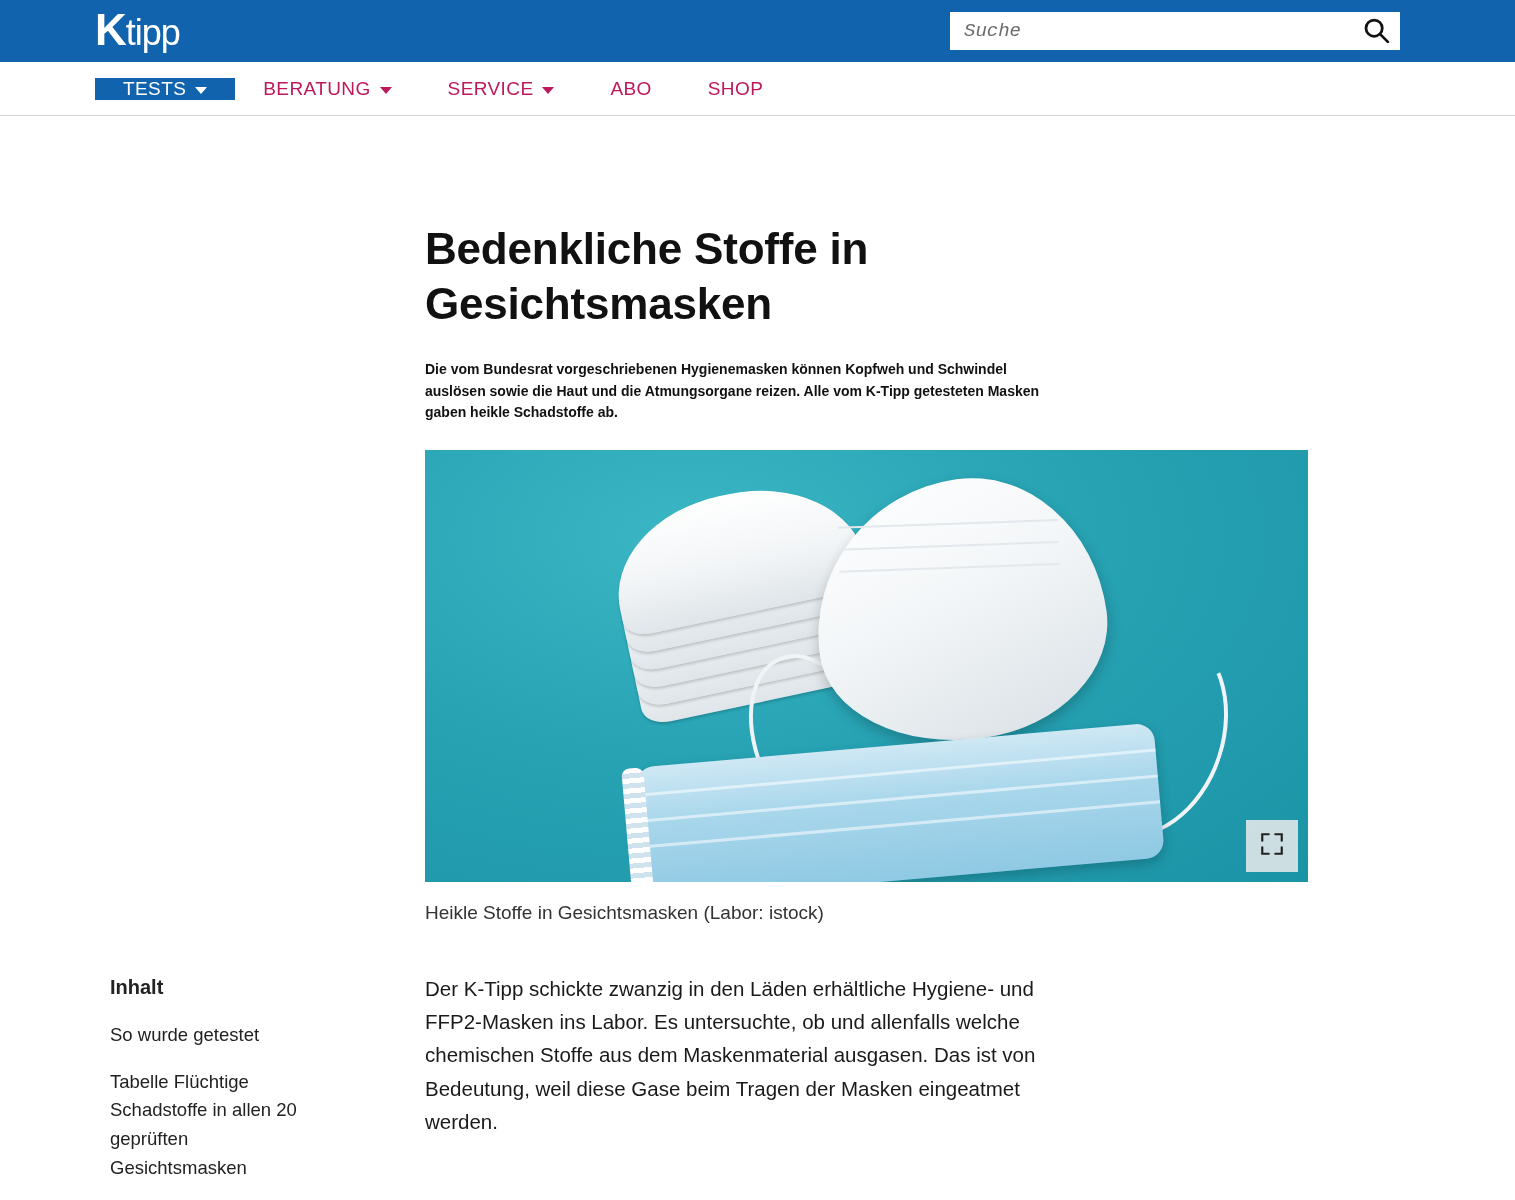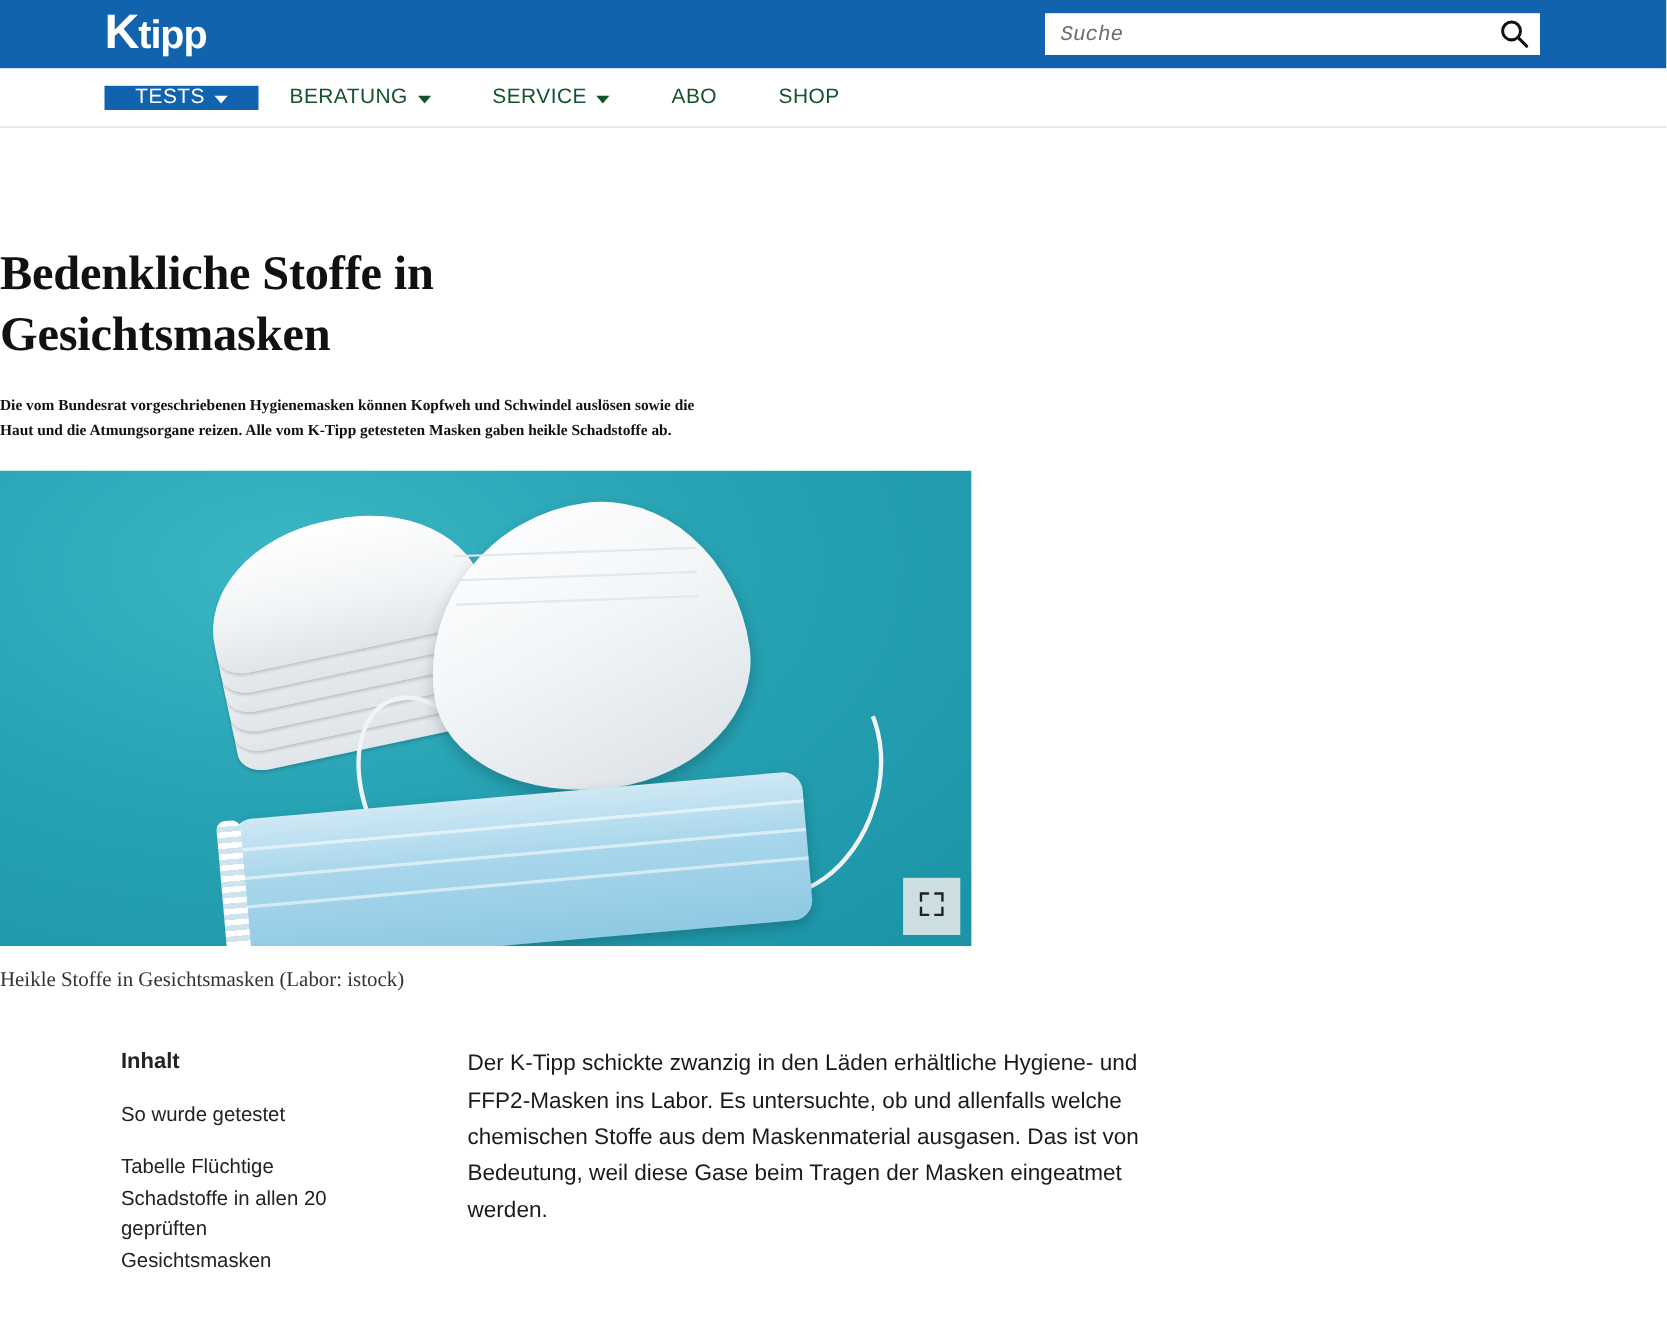--- a/index.html
+++ b/index.html
@@ -24,21 +24,21 @@
     margin-left: 95px;
     color: #ffffff;
     font-size: 40px;
     line-height: 40px;
     font-weight: 700;
     letter-spacing: -1px;
     display: flex;
     align-items: baseline;
   }
   .logo .k { font-size: 44px; font-weight: 700; }
-  .logo .tipp { font-size: 36px; font-weight: 700; }
+  .logo .tipp { font-size: 36px; font-weight: 400; }
 
   .search-wrap {
     position: absolute;
     right: 115px;
     top: 12px;
     width: 450px;
     height: 38px;
     background: #ffffff;
     display: flex;
     align-items: center;
@@ -75,21 +75,21 @@
     display: flex;
     align-items: center;
     padding-left: 95px;
   }
   .nav-item {
     display: flex;
     align-items: center;
     gap: 9px;
     padding: 0 28px;
     font-size: 19px;
-    color: #14532d;
+    color: #be185d;
     letter-spacing: 0.4px;
     cursor: pointer;
     white-space: nowrap;
   }
   .nav-item.active {
     background: #1263ad;
     color: #ffffff;
   }
   .caret {
     display: inline-block;
@@ -99,23 +99,23 @@
     border-top: 7px solid currentColor;
     margin-top: 3px;
   }
 
   
   .content {
     position: relative;
     width: 100%;
   }
   .article {
+    margin-left: 425px;
     width: 645px;
     padding-top: 105px;
-    font-family: Liberation Serif, serif;
   }
   h1.title {
     font-size: 44px;
     line-height: 1.25;
     font-weight: 700;
     color: #111;
     margin: 0 0 28px 0;
     letter-spacing: -0.2px;
   }
   .lead {

